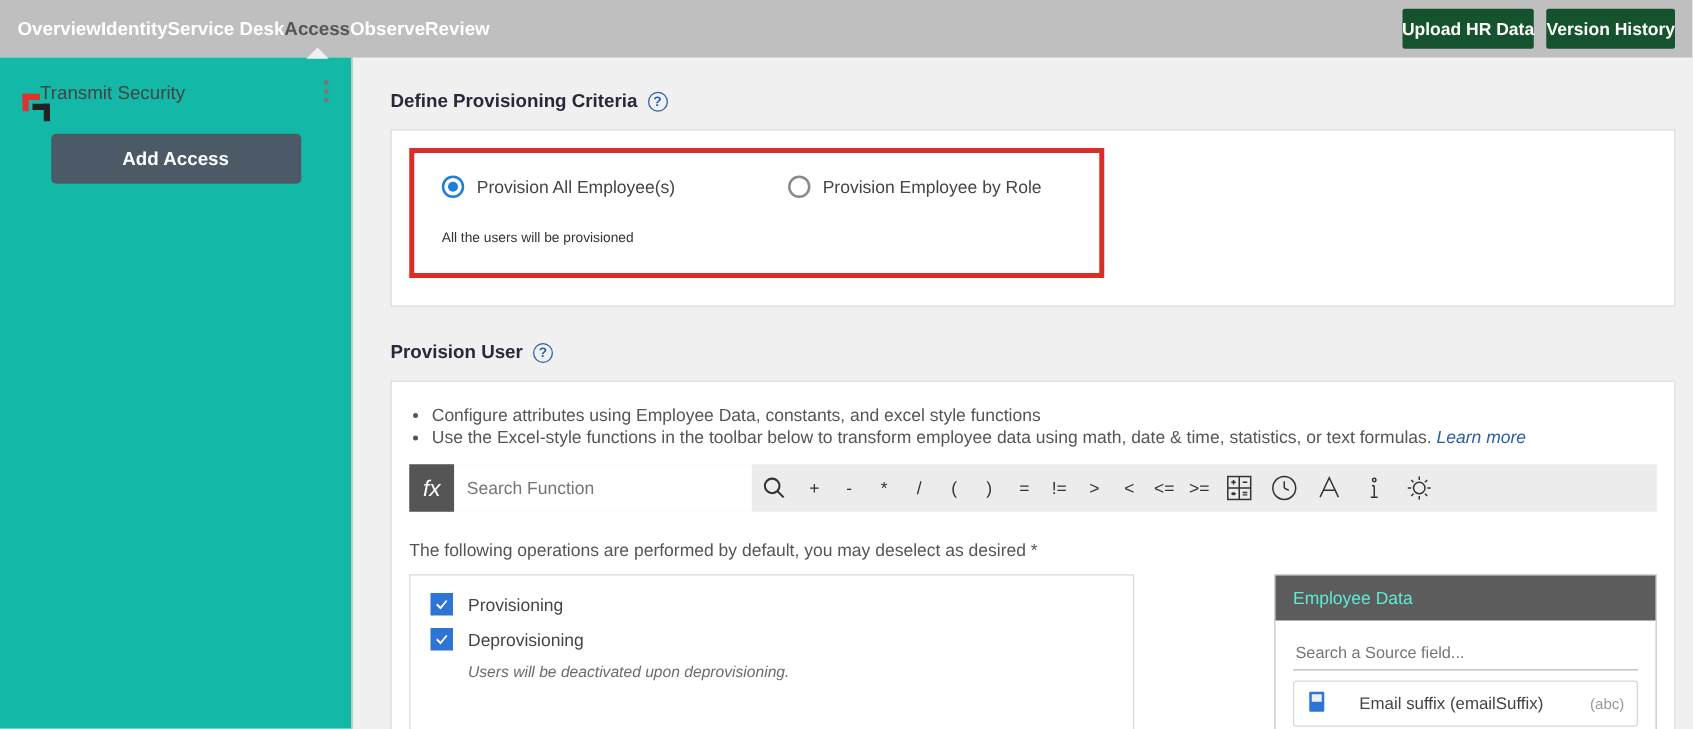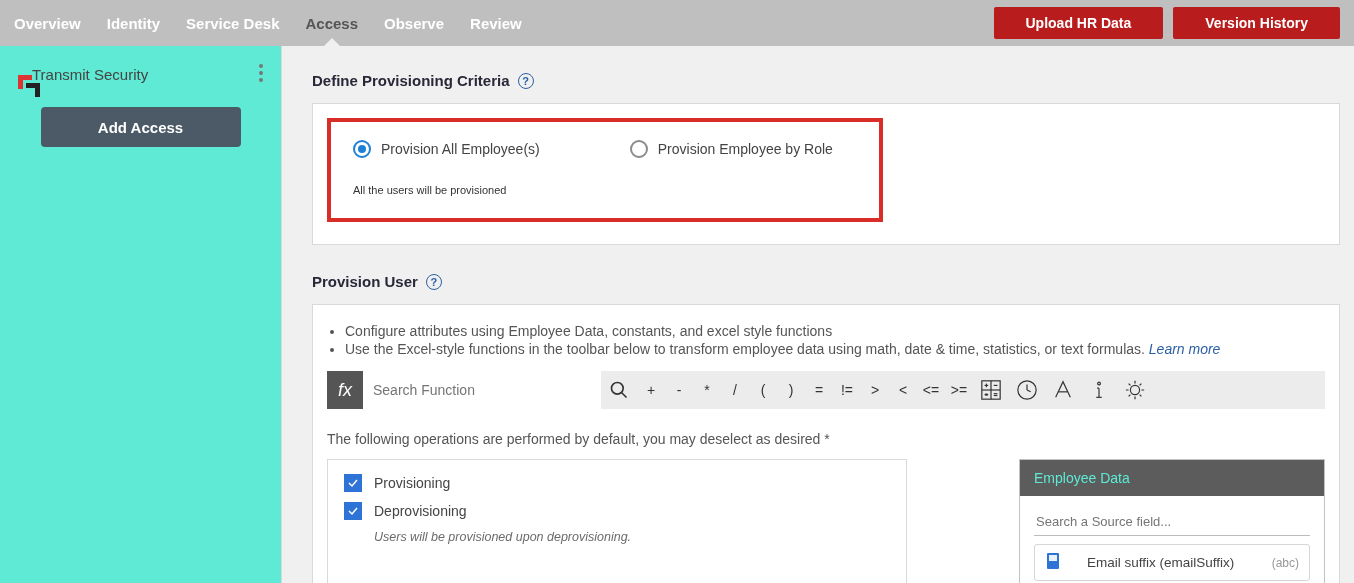--- a/index.html
+++ b/index.html
@@ -1,26 +1,26 @@
 <!DOCTYPE html>
 <html><head>
 <meta charset="utf-8">
 <style>
   * { box-sizing: border-box; margin: 0; padding: 0; }
   body { font-family: -apple-system, BlinkMacSystemFont, "Segoe UI", Arial, sans-serif; font-size: 14px; color: #333; background: #f0f0f0; width: 1354px; height: 583px; overflow: hidden; }
   .topbar { display: flex; align-items: center; height: 46px; background: #bfbfbf; padding: 0 14px; }
-  .topbar .nav-tabs { display: flex; gap: 26px; align-items: center; height: 100%; }
+  .topbar .nav-tabs { display: flex; align-items: center; height: 100%; }
   .topbar .nav-tab { color: #fff; font-weight: 600; font-size: 15px; cursor: pointer; height: 100%; display: flex; align-items: center; position: relative; }
   .topbar .nav-tab.active { color: #555; }
   .topbar .nav-tab.active::after { content:""; position:absolute; bottom:-1px; left:50%; transform:translateX(-50%); border-left:9px solid transparent; border-right:9px solid transparent; border-bottom:9px solid #f0f0f0; }
   .topbar .spacer { flex: 1; }
-  .topbar .btn { background: #b91c1c; color: #fff; border: none; padding: 8px 32px; font-weight: 600; font-size: 14px; margin-left: 10px; border-radius: 2px; cursor: pointer; }
+  .topbar .btn { background: #14532d; color: #fff; border: none; padding: 8px 0; font-weight: 600; font-size: 14px; margin-left: 10px; border-radius: 2px; cursor: pointer; }
 
   .main-wrap { display: flex; height: calc(100% - 46px); }
-  .sidebar { width: 282px; background: #5eead4; border-right: 1px solid #d9d9d9; padding: 0; }
+  .sidebar { width: 282px; background: #14b8a6; border-right: 1px solid #d9d9d9; padding: 0; }
   .sidebar-row { display: flex; align-items: center; padding: 18px 18px; justify-content: space-between; }
   .sidebar-row .brand { display: flex; align-items: center; gap: 14px; }
   .sidebar-row .brand-name { font-size: 15px; color: #444; }
   .add-access { width: 200px; height: 40px; display: block; margin: 4px auto 0; background: #4b5a66; color: #fff; border: none; font-weight: 600; font-size: 15px; border-radius: 4px; cursor: pointer; }
 
   .content { flex: 1; padding: 26px 14px 0 30px; overflow-y: auto; }
   .section-title { display: flex; align-items: center; gap: 8px; font-weight: 600; color: #282838; margin-bottom: 14px; font-size: 15px;}
   .help-circle { width:16px; height:16px; border-radius:50%; border:1.5px solid #2b5fa4; color:#2b5fa4; font-size:11px; display:flex; align-items:center; justify-content:center; font-weight:600; }
 
   .panel { border:1px solid #d9d9d9; background:#fff; padding:14px; margin-bottom: 28px; position:relative;}
@@ -220,21 +220,21 @@
             <span class="check-label">Provisioning</span>
           </div>
           <div class="check-row">
             <span class="checkbox">
               <svg width="12" height="12" viewBox="0 0 24 24" fill="none" stroke-width="3">
                   <polyline points="4,12 10,18 20,6"></polyline>
                 </svg>
             </span>
             <span class="check-label">Deprovisioning</span>
           </div>
-          <div class="sub-note">Users will be provisioned upon deprovisioning.</div>
+          <div class="sub-note">Users will be deactivated upon deprovisioning.</div>
         </div>
 
         <div class="emp-panel">
           <div class="emp-header">Employee Data</div>
           <input class="emp-search" placeholder="Search a Source field..." style="">
           <div class="emp-item">
             <div class="emp-item-left">
               <span>
                 <svg width="16" height="18" viewBox="0 0 16 18" fill="none">
                     <rect x="2" y="1" width="12" height="16" rx="1" fill="#2d74d6"></rect>

